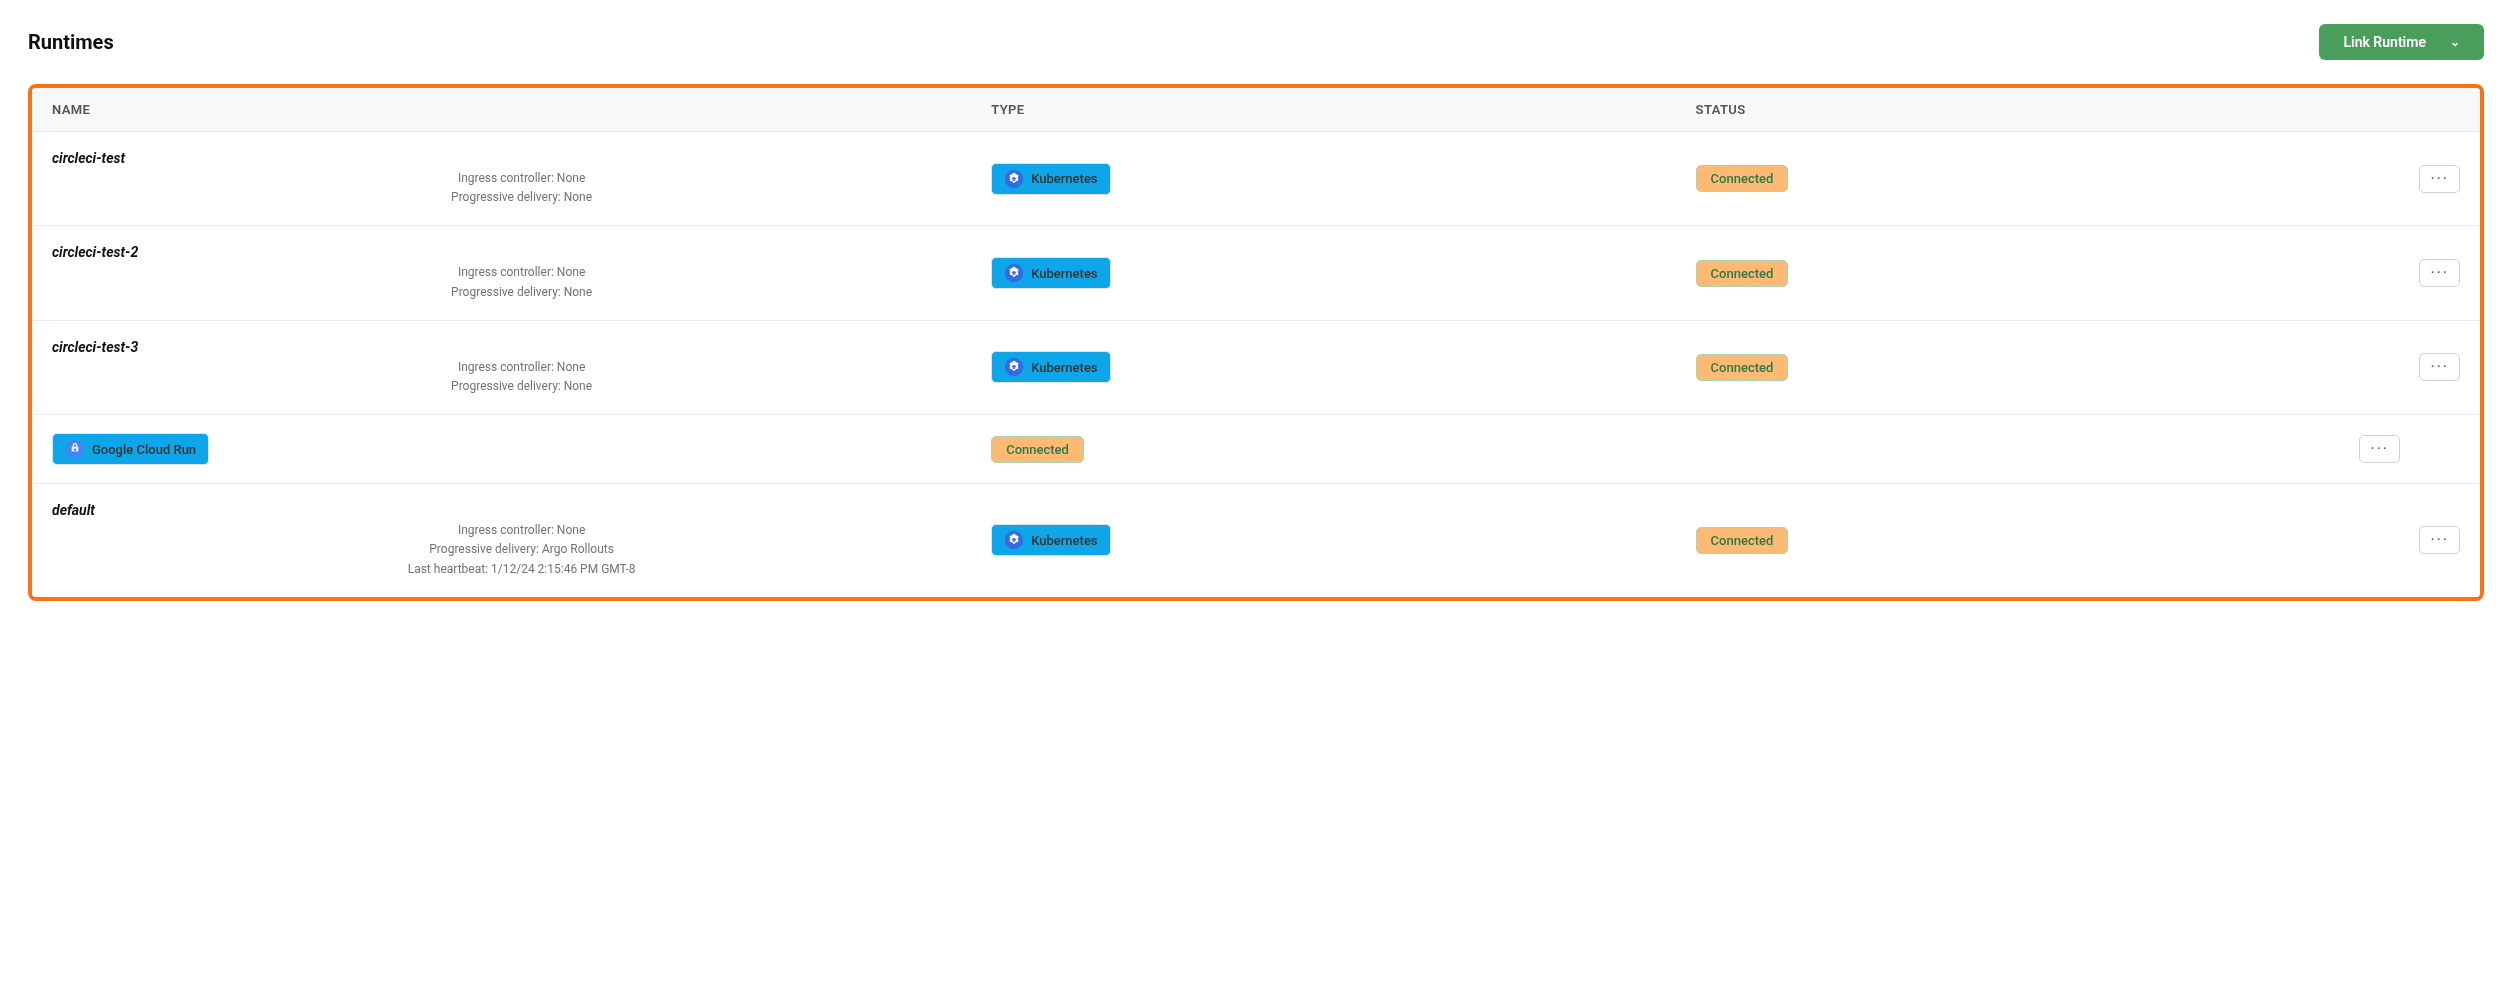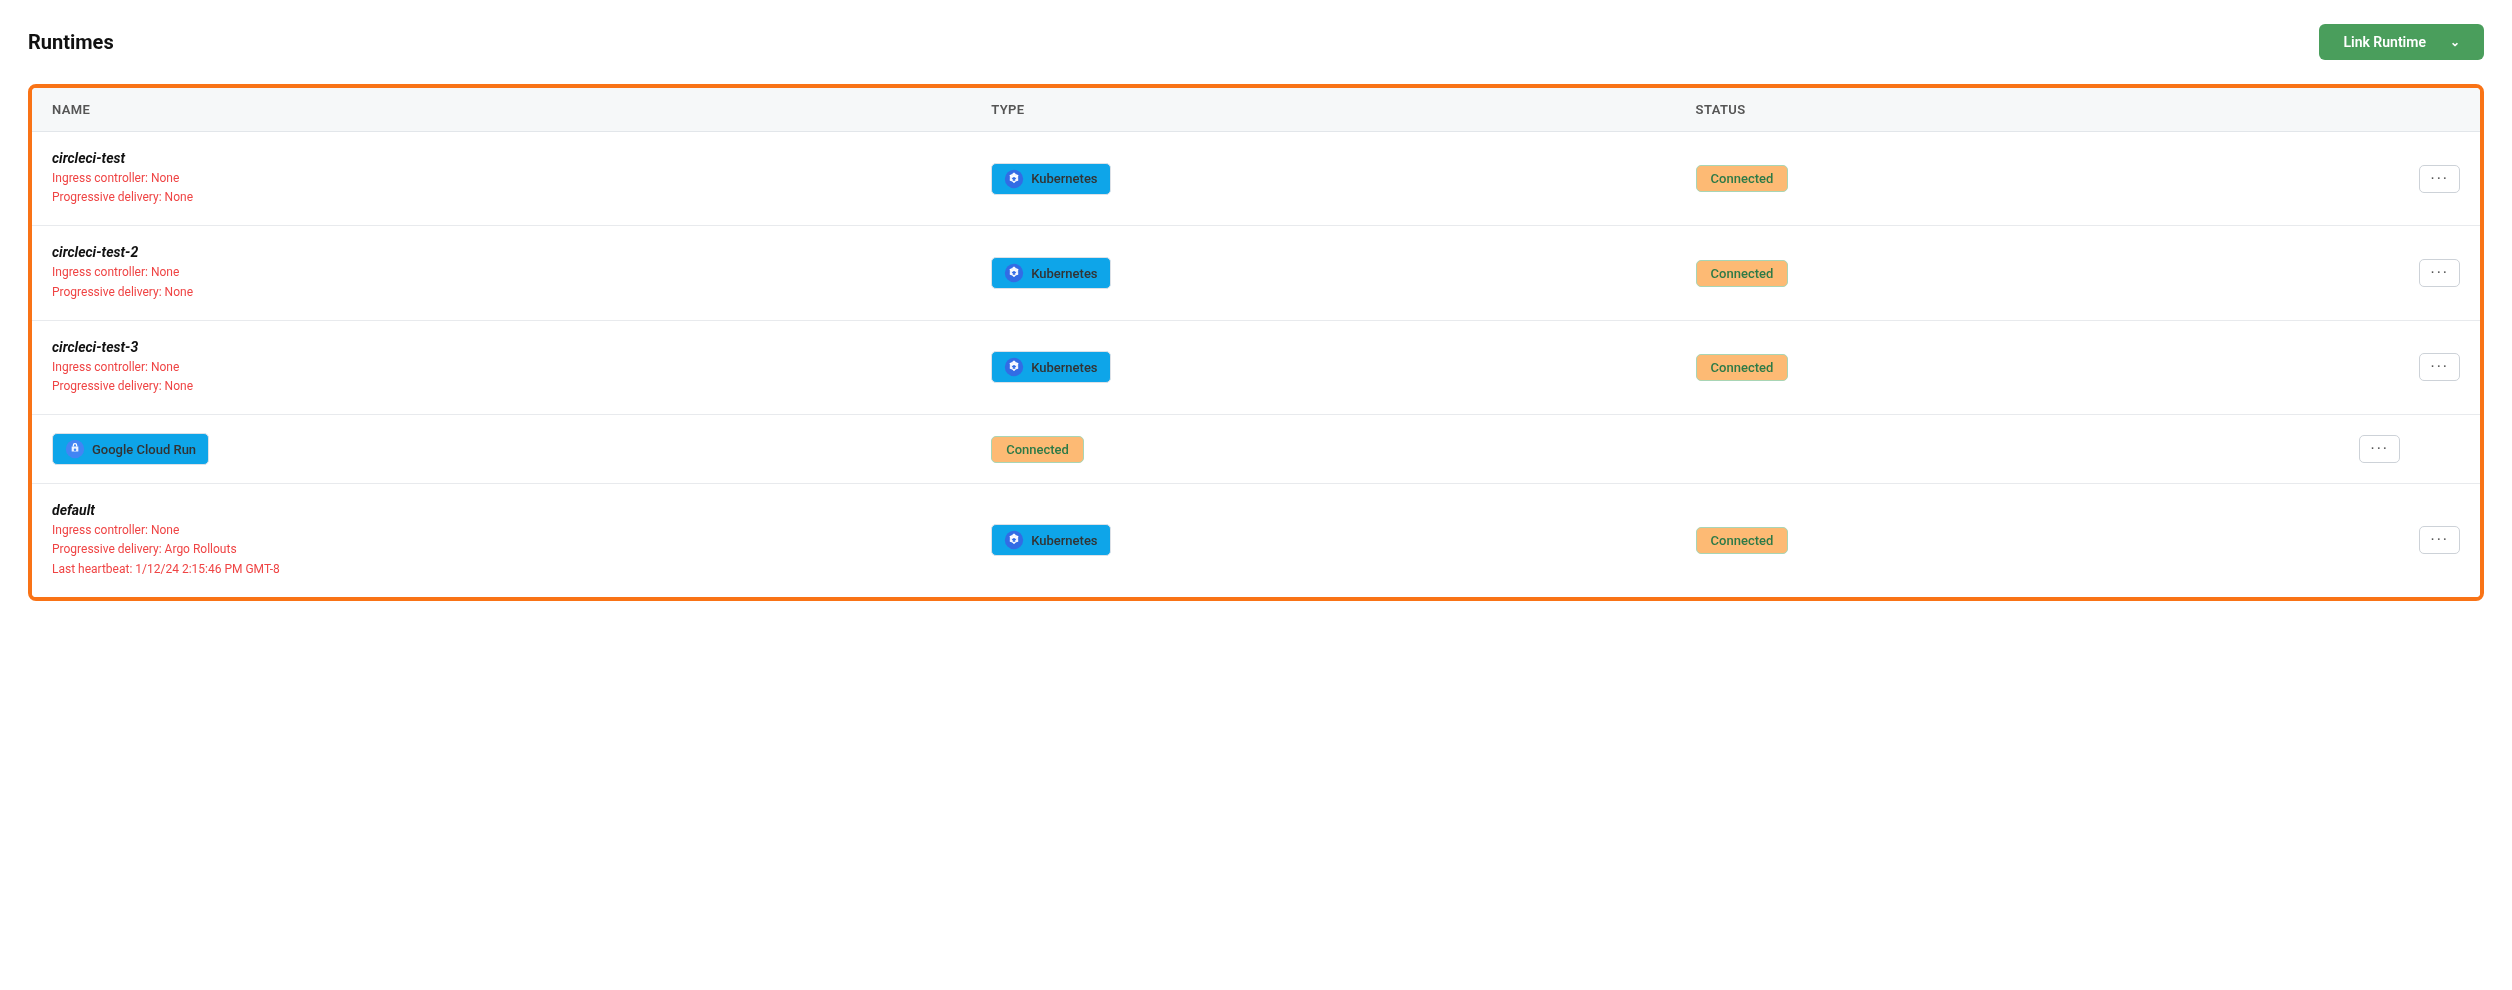--- a/index.html
+++ b/index.html
@@ -90,22 +90,23 @@
     .runtime-name {
       font-weight: 700;
       font-size: 14px;
       color: #111;
       margin-bottom: 3px;
       font-style: italic;
     }
 
     .runtime-meta {
       font-size: 12px;
-      color: #ef4444;
+      color: #737373;
       line-height: 1.6;
+      text-align: center;
     }
 
     .type-badge {
       display: inline-flex;
       align-items: center;
       gap: 7px;
       background: #0ea5e9;
       border: 1px solid #dde1e7;
       border-radius: 5px;
       padding: 5px 12px;

